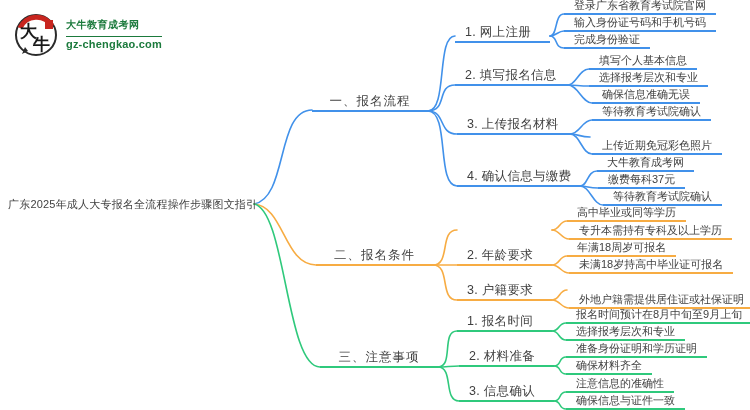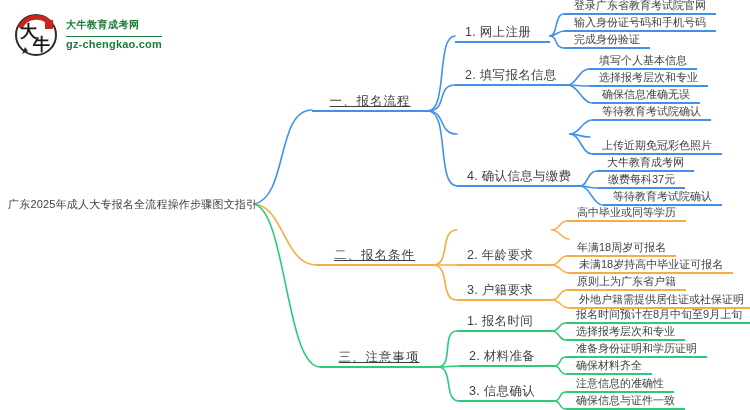--- a/index.html
+++ b/index.html
@@ -13,21 +13,21 @@
   #wires .c2{stroke:var(--branch2);}
   #wires .c3{stroke:var(--branch3);}
 
   .node{
     position:absolute;white-space:nowrap;color:var(--text);
     line-height:14px;padding:0 10px 1px 10px;border-bottom:2px solid;
     box-sizing:border-box;
   }
   .leaf{font-size:11px;}
   .sub{font-size:12.5px;line-height:15px;letter-spacing:.3px;}
-  .branch{font-size:12.5px;line-height:16px;letter-spacing:1px;text-align:center;text-decoration:underline;}
+  .branch{font-size:12.5px;line-height:16px;letter-spacing:1px;text-align:center;}
   .b1{border-color:var(--branch1);}
   .b2{border-color:var(--branch2);}
   .b3{border-color:var(--branch3);}
 
   #main-topic{
     position:absolute;left:8px;top:197px;font-size:11px;color:var(--text);
     letter-spacing:.2px;white-space:nowrap;
   }
 
   #logo{position:absolute;left:12px;top:10px;display:flex;align-items:flex-start;}
@@ -110,20 +110,21 @@
   </div>
 
   <div id="main-topic">广东2025年成人大专报名全流程操作步骤图文指引</div>
 
   <div class="node branch b1" style="left:312px;top:93px;width:116px">一、报名流程</div>
   <div class="node branch b2" style="left:316px;top:247px;width:117px">二、报名条件</div>
   <div class="node branch b3" style="left:320px;top:349px;width:118px">三、注意事项</div>
 
   <div class="node sub b1" style="left:455px;top:25px;width:95px">1. 网上注册</div>
   <div class="node sub b1" style="left:455px;top:68px;width:113px">2. 填写报名信息</div>
+  <div class="node sub b1" style="left:457px;top:117px;width:113px">3. 上传报名材料</div>
   <div class="node sub b1" style="left:457px;top:169px;width:123px">4. 确认信息与缴费</div>
 
   <div class="node sub b2" style="left:457px;top:248px;width:95px">2. 年龄要求</div>
   <div class="node sub b2" style="left:457px;top:283px;width:95px">3. 户籍要求</div>
 
   <div class="node sub b3" style="left:457px;top:314px;width:95px">1. 报名时间</div>
   <div class="node sub b3" style="left:459px;top:349px;width:95px">2. 材料准备</div>
   <div class="node sub b3" style="left:459px;top:384px;width:95px">3. 信息确认</div>
 
   <div class="node leaf b1" style="left:564px;top:-2px">登录广东省教育考试院官网</div>
@@ -132,23 +133,23 @@
   <div class="node leaf b1" style="left:589px;top:53px">填写个人基本信息</div>
   <div class="node leaf b1" style="left:589px;top:70px">选择报考层次和专业</div>
   <div class="node leaf b1" style="left:592px;top:87px">确保信息准确无误</div>
   <div class="node leaf b1" style="left:592px;top:104px">等待教育考试院确认</div>
   <div class="node leaf b1" style="left:592px;top:138px">上传近期免冠彩色照片</div>
   <div class="node leaf b1" style="left:597px;top:155px">大牛教育成考网</div>
   <div class="node leaf b1" style="left:598px;top:172px">缴费每科37元</div>
   <div class="node leaf b1" style="left:603px;top:189px">等待教育考试院确认</div>
 
   <div class="node leaf b2" style="left:567px;top:205px">高中毕业或同等学历</div>
+  <div class="node leaf b2" style="left:569px;top:223px">专升本需持有专科及以上学历</div>
   <div class="node leaf b2" style="left:567px;top:240px">年满18周岁可报名</div>
   <div class="node leaf b2" style="left:569px;top:257px">未满18岁持高中毕业证可报名</div>
-  <div class="node leaf b2" style="left:567px;top:274px">原则上为广东省户籍</div>
   <div class="node leaf b2" style="left:569px;top:292px">外地户籍需提供居住证或社保证明</div>
 
   <div class="node leaf b3" style="left:566px;top:307px">报名时间预计在8月中旬至9月上旬</div>
   <div class="node leaf b3" style="left:566px;top:324px">选择报考层次和专业</div>
   <div class="node leaf b3" style="left:566px;top:341px">准备身份证明和学历证明</div>
   <div class="node leaf b3" style="left:566px;top:358px">确保材料齐全</div>
   <div class="node leaf b3" style="left:566px;top:376px">注意信息的准确性</div>
   <div class="node leaf b3" style="left:566px;top:393px">确保信息与证件一致</div>
 
 </div>

